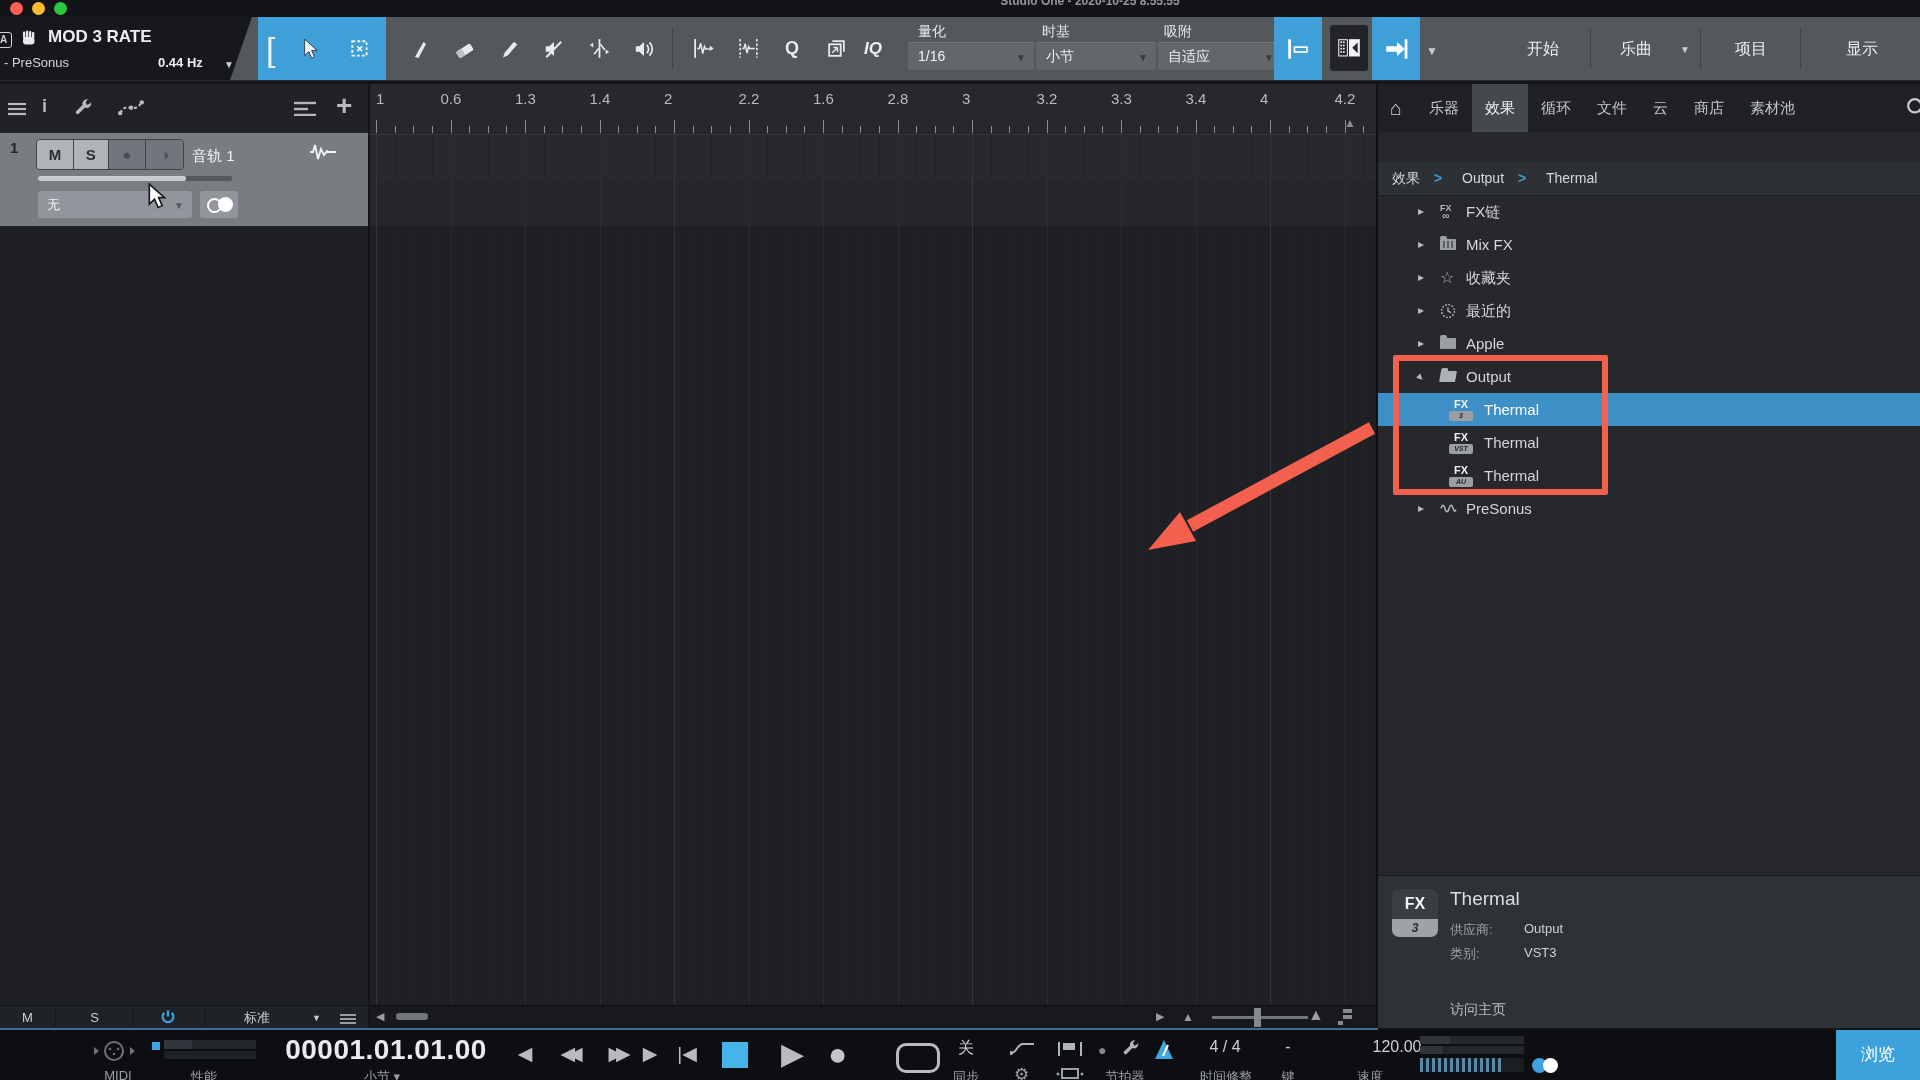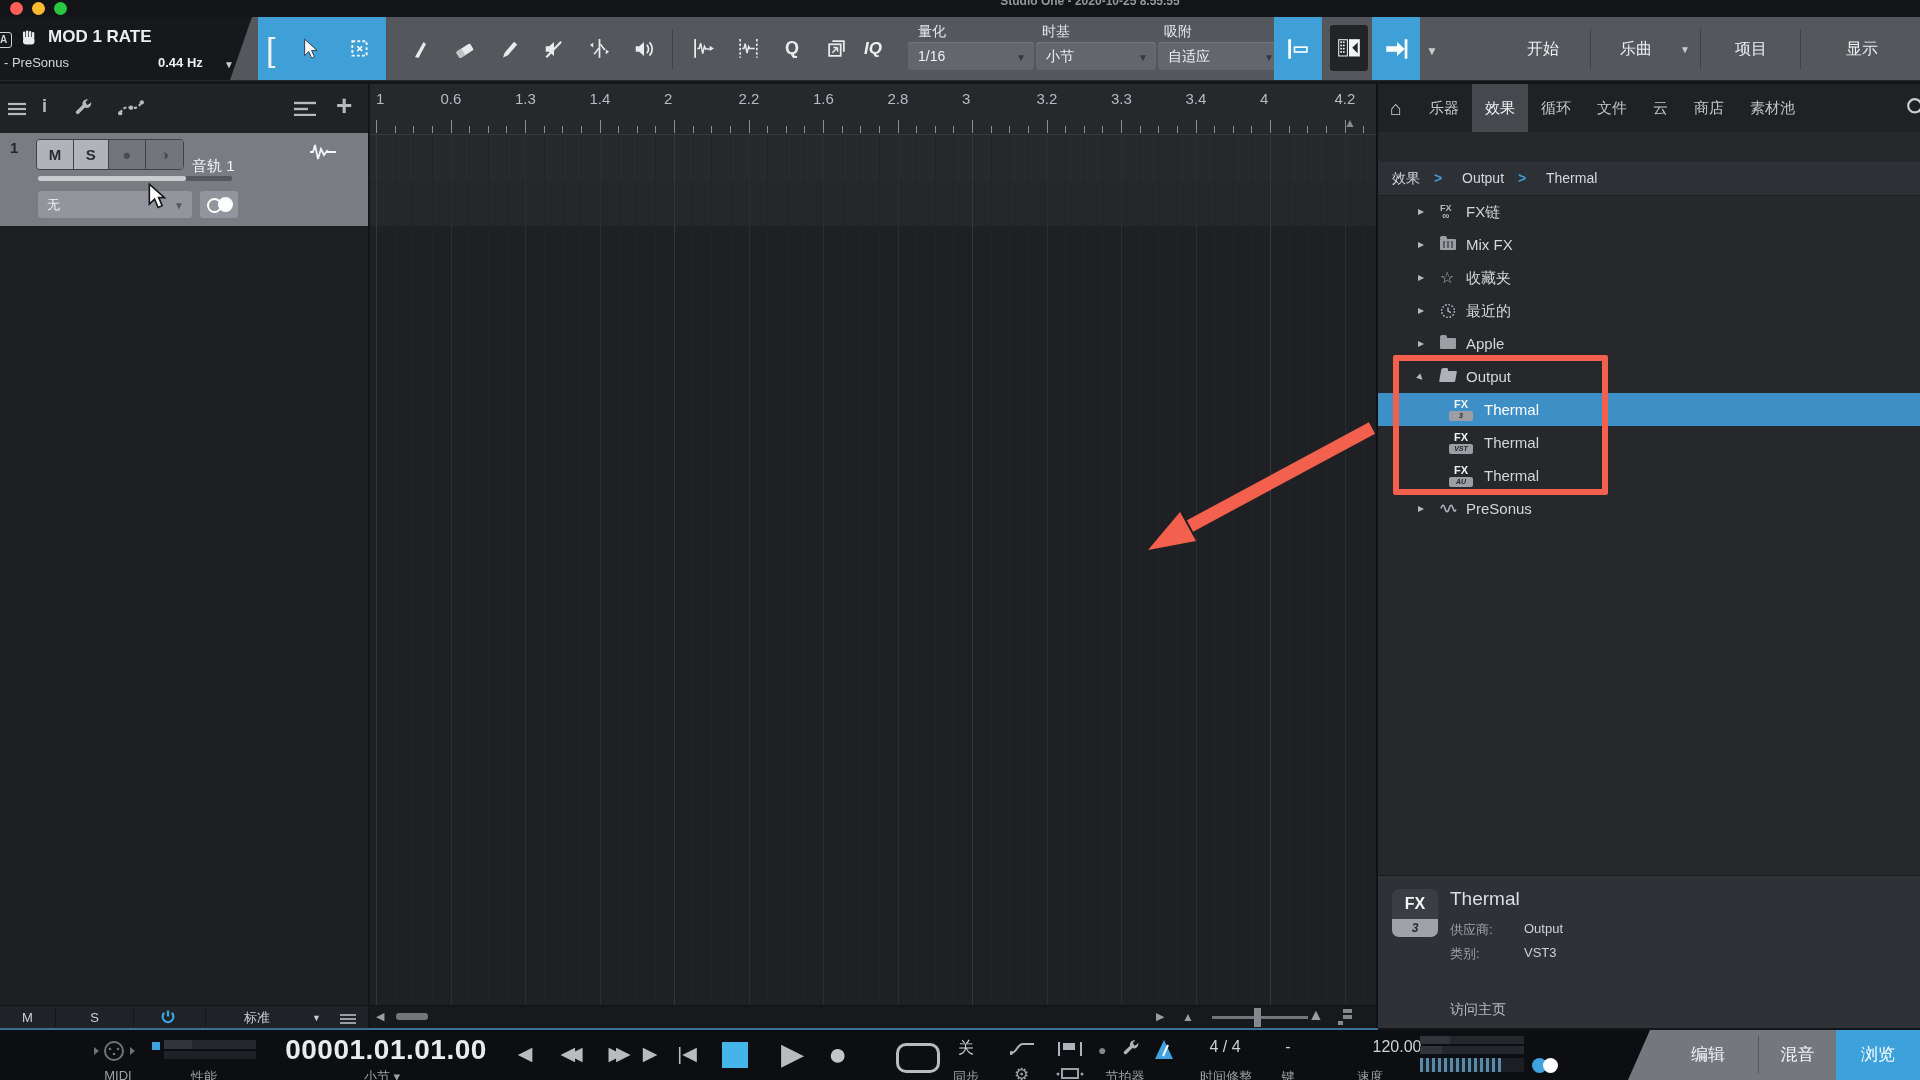--- a/index.html
+++ b/index.html
@@ -39,21 +39,21 @@
   
   .lheader{left:0;top:84px;width:368px;height:49px;background:#202226;border-bottom:1px solid #2e3034}
   .lh-ic{color:#b7b9bd}
   .trackstrip{left:0;top:133px;width:368px;height:93px;background:#797c81}
   .tnum{left:10px;top:6px;font-size:15px;font-weight:bold;color:#26282b}
   .msgroup{left:36px;top:6px;width:146px;height:29px;border:1px solid #3f4246;border-radius:4px;
     overflow:hidden;display:flex}
   .msbtn{height:29px;text-align:center;line-height:29px;font-size:15px;font-weight:bold;
     color:#2b2d30;border-right:1px solid #3f4246}
   .light{background:#b0b3b8}.mid{background:#72757b;color:#4a4d52}
-  .tname{left:192px;top:24px;font-size:15px;color:#f2f4f6}
+  .tname{left:192px;top:14px;font-size:15px;color:#f2f4f6}
   .slider{left:38px;top:43px;width:194px;height:5px;background:#55585d;border-radius:2px}
   .slider .fill{position:absolute;left:0;top:0;width:148px;height:5px;background:#c9cbce;border-radius:2px}
   .dd2{left:38px;top:58px;width:154px;height:27px;background:#92959b;border-radius:3px}
   .dd2 .val{position:absolute;left:9px;line-height:27px;font-size:13px;color:#f4f5f7}
   .dd2 .caret{position:absolute;right:8px;top:9px;color:#55585c}
   .pantog{left:200px;top:58px;width:38px;height:27px;background:#92959b;border-radius:3px}
   .ring{position:absolute;left:7px;top:7px;width:11px;height:11px;border:2.5px solid #fff;border-radius:50%}
   .dot{position:absolute;left:18px;top:6px;width:15px;height:15px;background:#fff;border-radius:50%}
   .lempty{left:0;top:226px;width:368px;height:779px;background:#1d1f23}
   .lfooter{left:0;top:1005px;width:368px;height:23px;background:#1f2226;border-top:1px solid #101214}
@@ -166,21 +166,21 @@
       <svg viewBox="0 0 18 18" width="18" height="18">
           <g fill="#e8eaec">
             <rect x="3" y="8" width="11.5" height="7.5" rx="3"></rect>
             <rect x="3" y="2.5" width="2.3" height="7" rx="1"></rect>
             <rect x="6" y="1.5" width="2.3" height="8" rx="1"></rect>
             <rect x="9" y="2" width="2.3" height="7.5" rx="1"></rect>
             <rect x="12" y="3" width="2.3" height="6.5" rx="1"></rect>
           </g>
         </svg>
     </span>
-    <div class="abs mp-param">MOD 1 RATE</div>
+    <div class="abs mp-param">MOD 3 RATE</div>
     <div class="abs mp-target">- PreSonus</div>
     <div class="abs mp-value">0.44 Hz</div>
     <span class="abs caret" style="left:224px;top:42px">▼</span>
   </div>
 
   <div class="abs toolgrp-sel" id="tools-sel">
     <span class="bracket">[</span>
   <span class="tool">
         <svg viewBox="0 0 20 22" width="22" height="24">
           <path d="M6 2 L6 17 L9.8 13.3 L12.4 19.4 L15 18.2 L12.4 12.3 L17.4 12.3 Z" fill="#f6f8fa" stroke="#2b2d31" stroke-width="0.8"></path>
@@ -760,25 +760,20 @@
       <div class="meterfill" style="width:30px"></div>
     </div>
   <div class="meterbar" style="left:1420px;top:16px;width:104px;height:8px">
       <div class="meterfill" style="width:22px"></div>
     </div>
   <div class="segmeter"></div>
   <div class="abs" style="left:1502px;top:28px;width:22px;height:14px;background:#1b1e23"></div>
   <span class="abs" style="left:1532px;top:28px;width:15px;height:15px;background:#3fa3e0;border-radius:50%"></span>
   <span class="abs" style="left:1543px;top:28px;width:15px;height:15px;background:#fff;border-radius:50%"></span>
 
-  <div class="abs pages">
-    <div class="page-btn" style="left:30px;width:100px">编辑</div>
-    <div class="psep"></div>
-    <div class="page-btn" style="left:131px;width:77px">混音</div>
-  </div>
   <div class="abs browse">浏览</div>
 </div>
 
 <div class="abs redrect"></div>
 <svg class="abs" id="redarrow" width="330" height="190">
   <line x1="282" y1="28" x2="100" y2="126" stroke="#f4604e" stroke-width="13"></line>
   <polygon points="58,150 106,141 90,112" fill="#f4604e"></polygon>
 </svg>
 
 </body></html>

